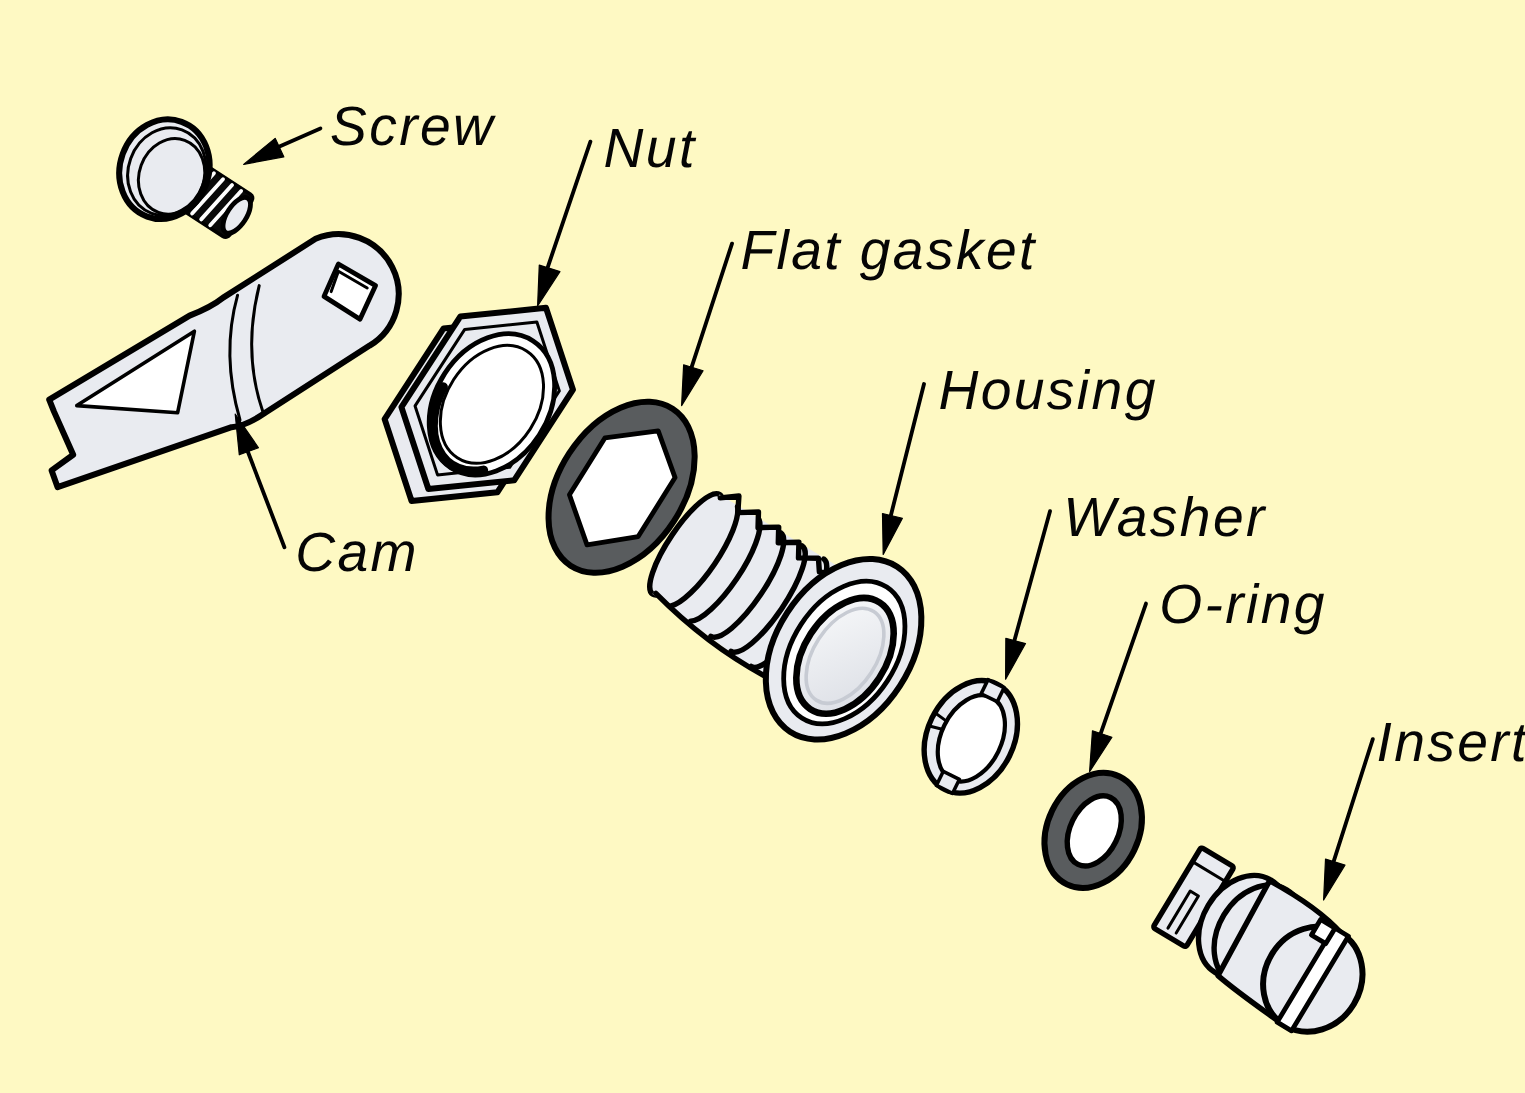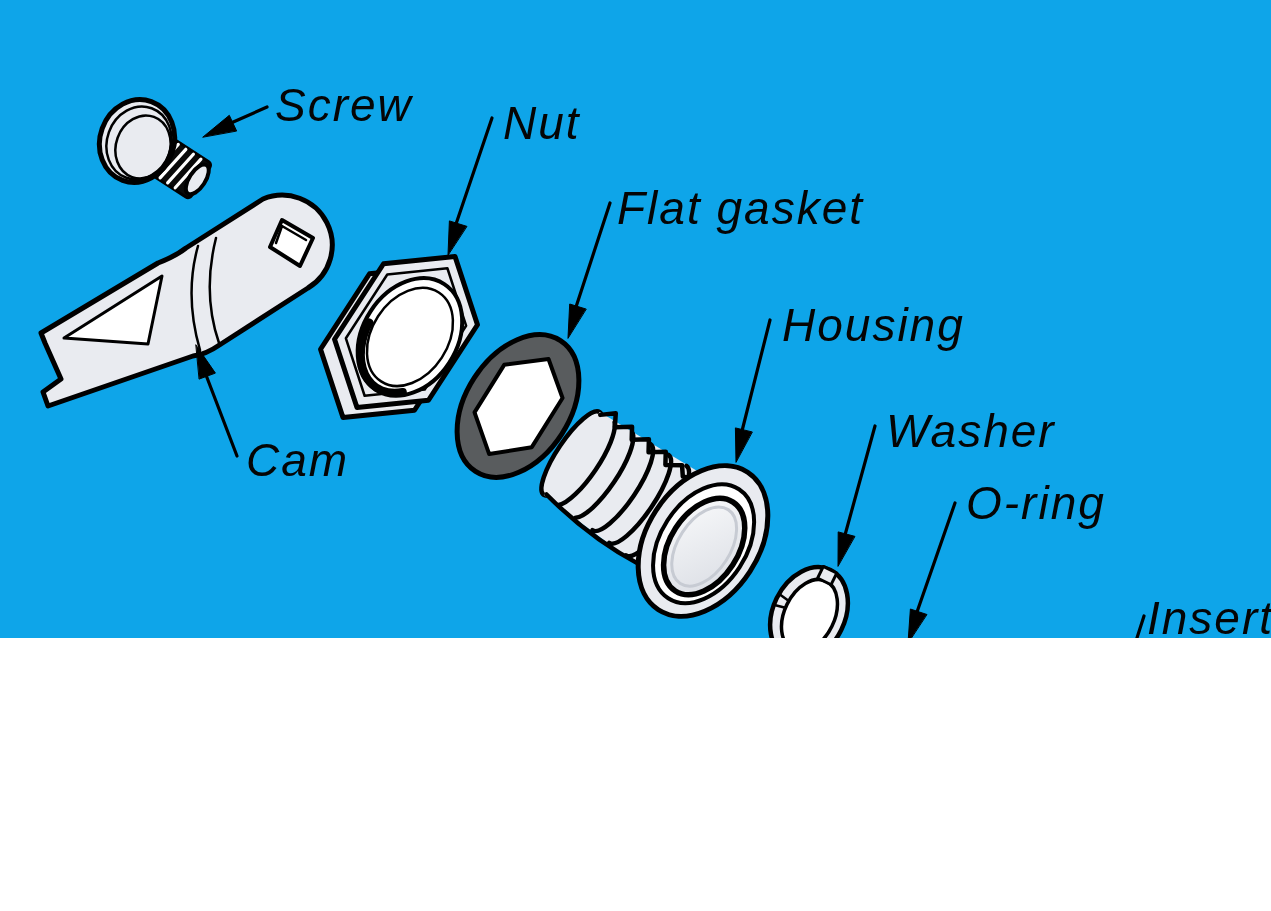--- a/index.html
+++ b/index.html
@@ -1,17 +1,17 @@
 <!DOCTYPE html>
 <html><head>
 <meta charset="utf-8">
 <style>
   html,body { margin:0; padding:0; background:#fff; }
   .stage {
-    position:relative; width:1271px; height:638px; background:#0ea5e9;
+    position:relative; width:1271px; height:911px; background:#fef9c3;
     font-family:"Liberation Sans", sans-serif; overflow:hidden;
   }
   svg { position:absolute; left:0; top:0; width:1271px; height:911px; }
   .metal   { fill:#e9ebf0; stroke:#000; }
   .white   { fill:#ffffff; stroke:#000; }
   .rubber  { fill:#595c5e; stroke:#000; }
   .outline { fill:none; stroke:#000; }
   .thin    { fill:none; stroke:#000; stroke-width:2.5; }
   .leader  { stroke:#000; stroke-width:3.2; }
   .arrowhead { fill:#000; stroke:#000; stroke-width:1; }

